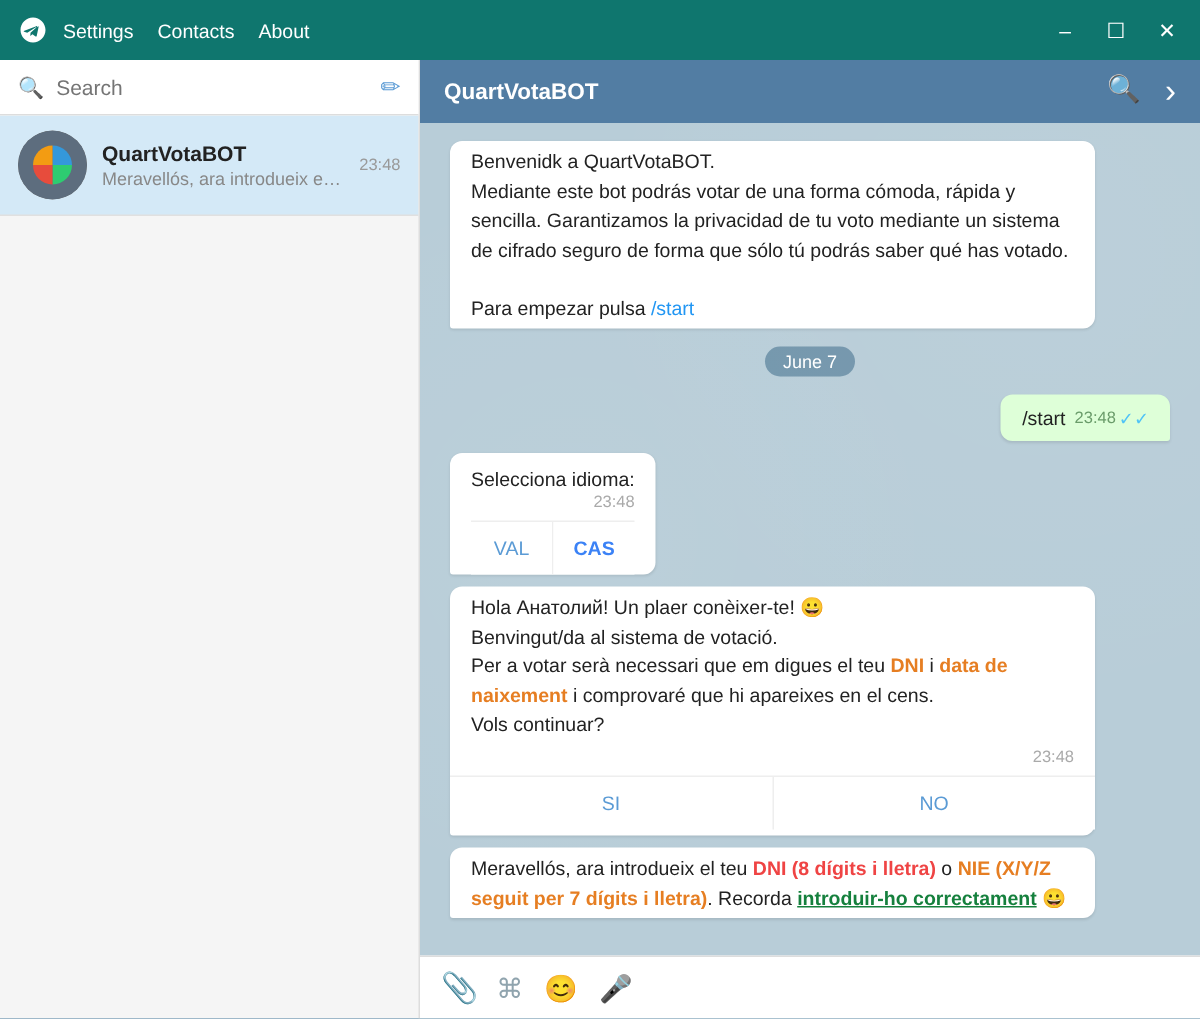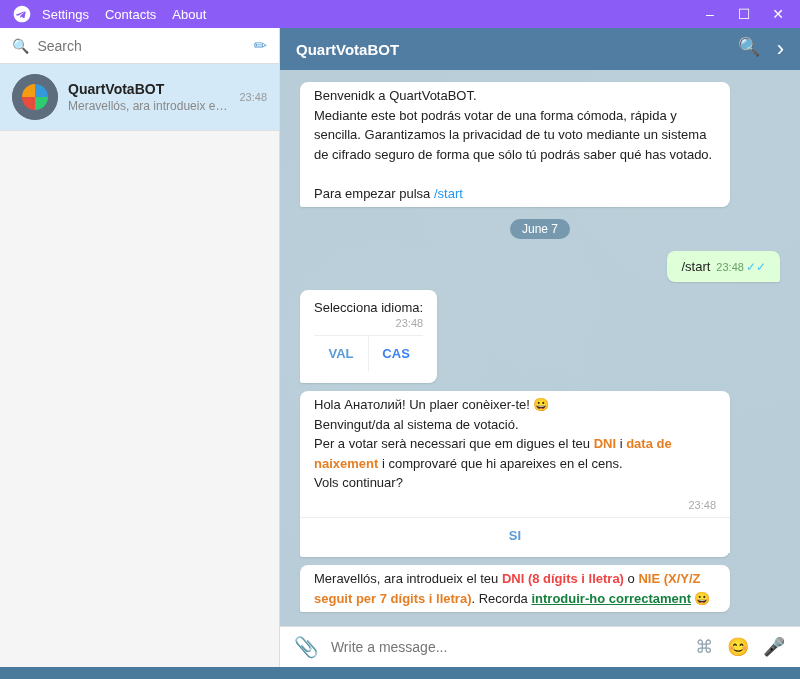--- a/index.html
+++ b/index.html
@@ -2,22 +2,22 @@
 <html><head>
   <meta charset="utf-8">
   <style>
     * { margin: 0; padding: 0; box-sizing: border-box; }
     body { font-family: 'Segoe UI', Arial, sans-serif; width: 800px; height: 679px; overflow: hidden; background: #4a7a9b; }
 
     
     .title-bar {
       display: flex;
       align-items: center;
-      background: #8b5cf6;
-      height: 28px;
+      background: #0f766e;
+      height: 40px;
       padding: 0 12px;
       color: white;
       font-size: 13px;
     }
     .title-bar-icon {
       width: 20px; height: 20px;
       margin-right: 10px;
     }
     .title-bar-menus {
       display: flex;
@@ -229,21 +229,21 @@
     
     .link-start {
       color: #2196f3;
       text-decoration: none;
     }
 
     
     .inline-keyboard {
       background: white;
       border-radius: 8px 8px 8px 2px;
-      padding: 10px 14px 12px 14px;
+      padding: 10px 14px 0 14px;
       max-width: 430px;
       align-self: flex-start;
       box-shadow: 0 1px 2px rgba(0,0,0,0.1);
     }
     .inline-keyboard-label {
       font-size: 13px;
       color: #222;
       margin-bottom: 2px;
     }
     .inline-keyboard-time {
@@ -259,21 +259,21 @@
     }
     .inline-btn {
       flex: 1;
       background: white;
       border: none;
       padding: 10px 6px;
       font-size: 13px;
       color: #5b9bd5;
       cursor: pointer;
       text-align: center;
-      font-weight: 700;
+      font-weight: 400;
     }
     .inline-btn:not(:last-child) {
       border-right: 1px solid #eee;
     }
     .inline-btn-selected {
       color: #3b82f6;
       font-weight: 700;
     }
 
     
@@ -400,35 +400,35 @@
       <div class="msg-bubble-bot">
         <div>
           Hola Анатолий! Un plaer conèixer-te! 😀<br>
           Benvingut/da al sistema de votació.<br>
           Per a votar serà necessari que em digues el teu <strong style="color:#e67e22;">DNI</strong> i <strong style="color:#e67e22;">data de naixement</strong> i comprovaré que hi apareixes en el cens.<br>
           Vols continuar?
         </div>
         <div class="msg-time">23:48</div>
         <div class="inline-btns" style="border-top: 1px solid #eee; margin: 4px -14px 0 -14px;">
           <button class="inline-btn">SI</button>
+          <button class="inline-btn">NO</button>
         </div>
       </div>
 
       <div class="msg-bubble-bot">
         <div>
           Meravellós, ara introdueix el teu <strong style="color:#ef4444;">DNI (8 dígits i lletra)</strong> o <strong style="color:#e67e22;">NIE (X/Y/Z seguit per 7 dígits i lletra)</strong>. Recorda <span style="text-decoration:underline; color:#15803d;font-weight:bold;">introduir-ho correctament</span> 😀
         </div>
 
       </div>
 
     </div>
 
     <div class="input-bar">
       <span class="input-bar-icon">📎</span>
-      <input class="message-input" type="text" placeholder="Write a message..." style="">
       <div class="input-bar-actions">
         <span class="input-action-icon" style="font-size:18px; color:#90a4ae;">⌘</span>
         <span class="input-action-icon" style="font-size:18px; color:#90a4ae;">😊</span>
         <span class="input-action-icon" style="font-size:18px; color:#90a4ae;">🎤</span>
       </div>
     </div>
   </div>
 
 </div>
 

